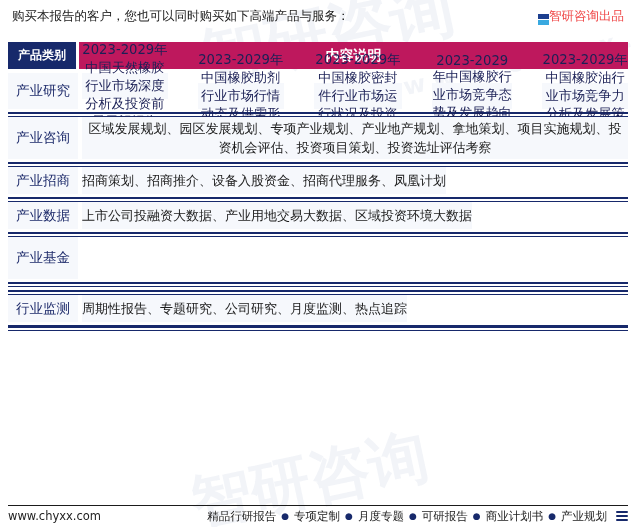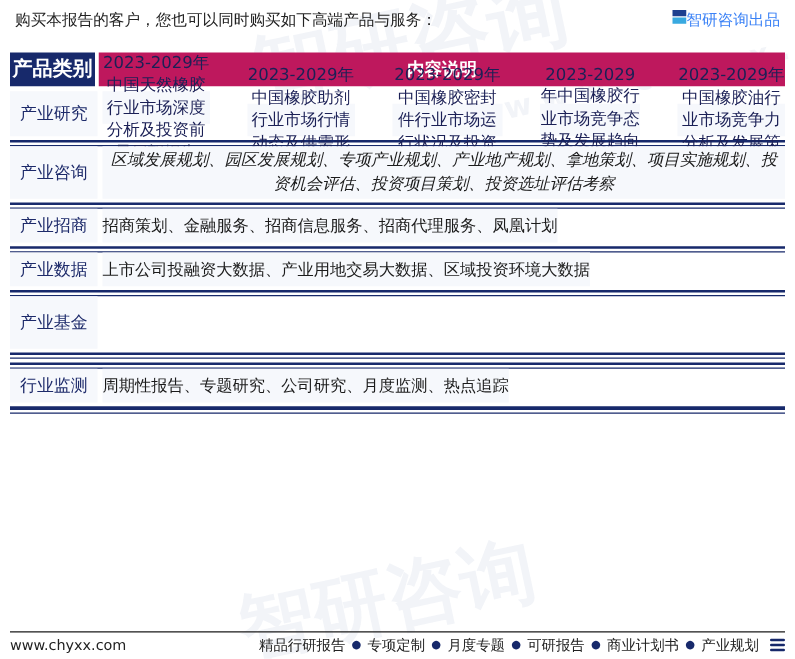--- a/index.html
+++ b/index.html
@@ -6,44 +6,44 @@
   html, body { width: 636px; height: 527px; background: #ffffff; overflow: hidden; }
   body { font-family: "DejaVu Sans", "Liberation Sans", sans-serif; color: #1b1b1b; position: relative; }
 
   .wm { position: absolute; color: rgba(30,60,140,0.06); font-weight: bold; pointer-events: none; }
   .wm1 { left: 200px; top: -10px; font-size: 64px; transform: rotate(-12deg); }
   .wm2 { left: 190px; top: 440px; font-size: 60px; transform: rotate(-12deg); }
   .wm3 { left: 400px; top: 40px; font-size: 24px; transform: rotate(-12deg); letter-spacing: 8px; }
 
   .top-bar { position: absolute; left: 12px; top: 6px; width: 612px; height: 20px; display: flex; align-items: center; justify-content: space-between; }
   .intro { font-size: 12.5px; color: #222; }
-  .brand { display: flex; align-items: flex-start; gap: 0; font-size: 12.5px; color: #3b82f6; }
+  .brand { display: flex; align-items: flex-end; gap: 0; font-size: 12.5px; color: #ef4444; }
   .brand-logo { width: 11px; height: 11px; position: relative; }
   .brand-logo .b1 { position: absolute; left: 0; top: 0; width: 11px; height: 5px; background: #1d3f8f; }
   .brand-logo .b2 { position: absolute; left: 0; top: 6px; width: 11px; height: 5px; background: #39a9e0; }
 
   .table { position: absolute; left: 8px; top: 42px; width: 620px; }
   .head { display: flex; height: 27px; }
-  .head-cat { width: 68px; background: #17296b; color: #fff; font-weight: bold; font-size: 16px; display: flex; align-items: center; justify-content: center; }
+  .head-cat { width: 68px; background: #17296b; color: #fff; font-weight: bold; font-size: 12px; display: flex; align-items: center; justify-content: center; }
   .head-gap { width: 3px; }
   .head-desc { flex: 1; background: #be185d; color: #fff; font-weight: bold; font-size: 14px; display: flex; align-items: center; justify-content: center; font-family: Liberation Mono, monospace; }
 
   .group { display: flex; }
   .cat { width: 70px; display: flex; align-items: center; justify-content: center; font-size: 13.5px; color: #1d2a6a; background: #f6f8fc; margin-right: 4px; text-align: right; }
   .cells { flex: 1; display: flex; flex-direction: row; gap: 30px; }
   .cell { display: flex; align-items: center; justify-content: center; text-align: center; font-size: 13px; color: #1b1b1b; background: #f6f8fc; }
   .rcell { height: 26px; margin-top: 14px; font-size: 13.2px; color: #1b2056; }
   .rcell:first-child { margin-top: 4px; }
 
   .sep { height: 5px; border-top: 2px solid #17296b; border-bottom: 1px solid #17296b; margin-top: 3px; }
   .sep-final { height: 6px; border-top: 3px solid #17296b; border-bottom: 1px solid #17296b; margin-top: 3px; }
 
   .g-two .cat, .g-two .cell { height: 42px; }
   .g-one .cat, .g-one .cell { height: 27px; }
-  .cell.two { line-height: 19px; padding: 0 6px; font-style: italic; }
+  .cell.two { line-height: 19px; padding: 0 6px; }
 
   .footer-line { position: absolute; left: 8px; top: 505px; width: 620px; height: 1px; background: #1b1b1b; }
   .footer { position: absolute; left: 8px; top: 508px; width: 620px; height: 16px; display: flex; align-items: center; justify-content: space-between; font-size: 11.5px; color: #222; }
   .footer-links { display: flex; align-items: center; gap: 5px; }
   .dot { font-size: 9px; color: #17296b; }
   .stack-icon { width: 12px; height: 10px; display: inline-flex; flex-direction: column; justify-content: space-between; margin-left: 4px; }
   .stack-icon span { display: block; height: 2px; background: #17296b; border-radius: 1px; }
 </style>
 </head>
 <body>
@@ -86,21 +86,21 @@
     <div class="cat">产业咨询</div>
     <div class="cells">
         <div class="cell two">区域发展规划、园区发展规划、专项产业规划、产业地产规划、拿地策划、项目实施规划、投资机会评估、投资项目策划、投资选址评估考察</div>
       </div>
   </div>
   <div class="sep"></div>
 
   <div class="group g-one">
     <div class="cat">产业招商</div>
     <div class="cells">
-        <div class="cell">招商策划、金融服务、招商信息服务、招商代理服务、凤凰计划</div>
+        <div class="cell">招商策划、招商推介、设备入股资金、招商代理服务、凤凰计划</div>
       </div>
   </div>
   <div class="sep"></div>
 
   <div class="group g-one">
     <div class="cat">产业数据</div>
     <div class="cells">
         <div class="cell">上市公司投融资大数据、产业用地交易大数据、区域投资环境大数据</div>
       </div>
   </div>

